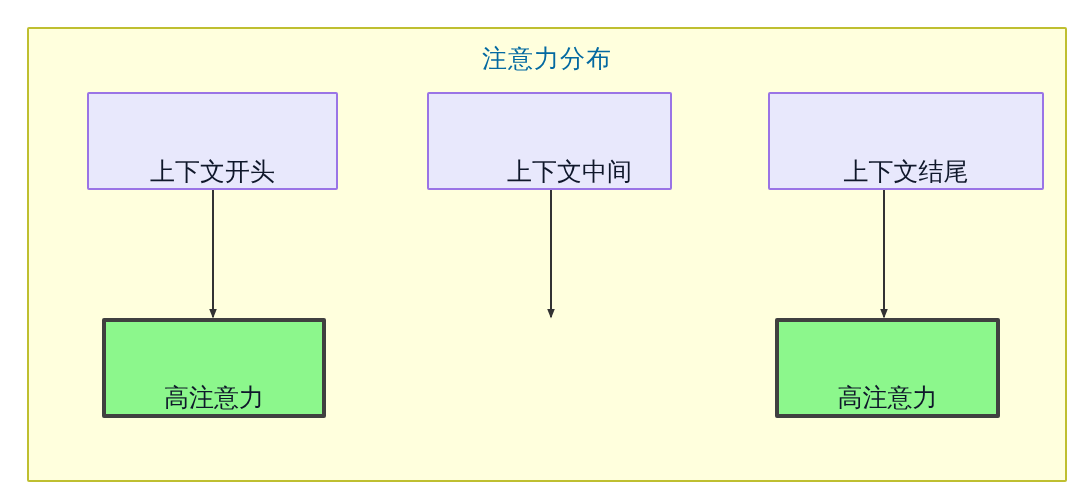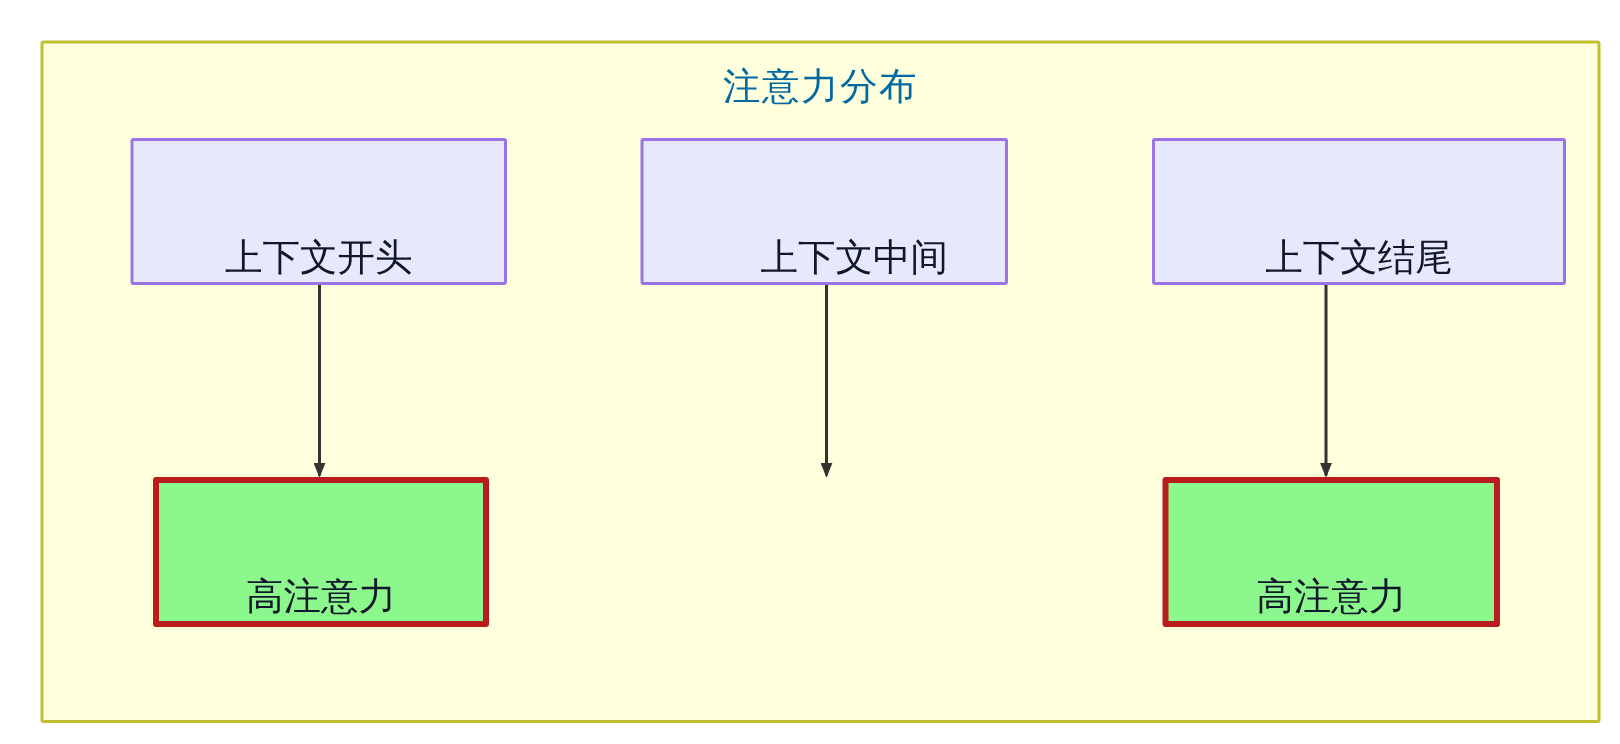--- a/index.html
+++ b/index.html
@@ -61,21 +61,21 @@
 
   .node-source {
     background: #e8e8fc;
     border: 2px solid #9a74e6;
     border-radius: 2px;
     font-size: 25px;
     height: 98px;
   }
 
   .node-outcome {
-    border: 4px solid #b91c1c;
+    border: 4px solid #404040;
     border-radius: 2px;
     font-size: 25px;
     height: 100px;
   }
 
   .node-outcome.high {
     background: #8cf78c;
   }
 
   .node-outcome.low {

